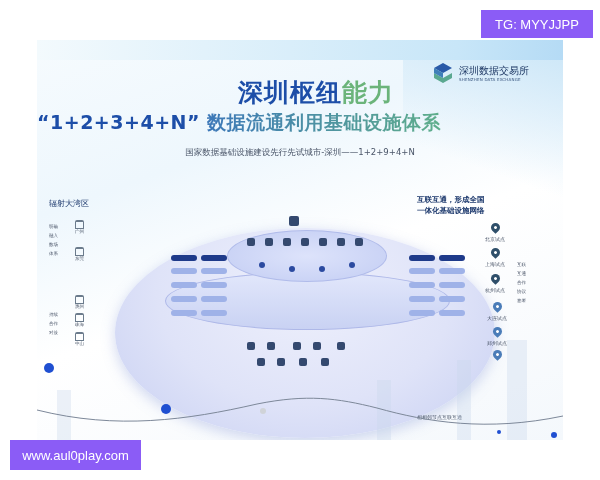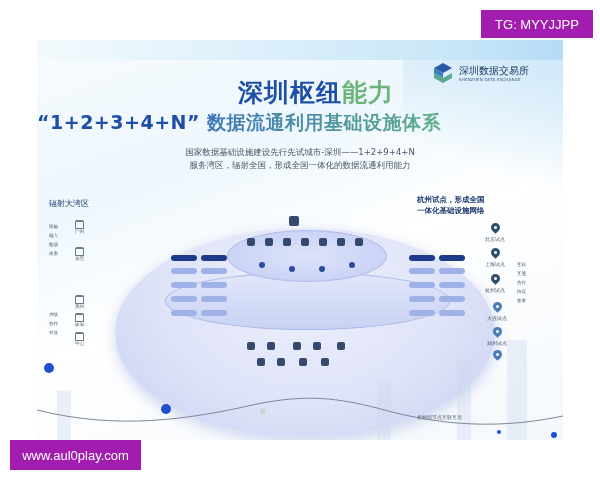--- a/index.html
+++ b/index.html
@@ -25,21 +25,21 @@
 .pin{position:absolute;width:9px;height:9px;border-radius:50% 50% 50% 0;transform:rotate(-45deg);background:#2f4f6a}
 .pin::after{content:"";position:absolute;left:3px;top:3px;width:3px;height:3px;border-radius:50%;background:#fff}
 .ptxt{position:absolute;font-size:5px;color:#4a5568}
 .bowl{position:absolute;left:118px;top:210px;width:300px;height:162px;border-radius:50%;background:radial-gradient(ellipse at 50% 30%,#eef0fc 0%,#dfe3f8 55%,#c7cff2 100%);box-shadow:0 4px 14px rgba(120,140,210,.35)}
 .dome{position:absolute;left:205px;top:222px;width:140px;height:48px;border-radius:50%;background:radial-gradient(ellipse,#dde3fb,#c3cdf3);border:1px solid #b0bbea}
 .ring{position:absolute;left:160px;top:248px;width:235px;height:48px;border-radius:50%;background:linear-gradient(#e2e7fb,#c9d2f3);border:1px solid #aeb8e8}
 .colbox{position:absolute;width:26px;height:6px;border-radius:3px;background:#9fb2e8}
 .colbox.h{background:#1e3a8a}
 .node{position:absolute;width:6px;height:6px;border-radius:50%;background:#2b4aa0}
 .icon{position:absolute;width:8px;height:8px;border-radius:2px;background:#34496f}
-.wm{position:absolute;background:#a21caf;color:#fff;font-family:"Liberation Sans",sans-serif;display:flex;align-items:center;justify-content:center}
+.wm{position:absolute;background:#8b5cf6;color:#fff;font-family:"Liberation Sans",sans-serif;display:flex;align-items:center;justify-content:center}
 .dot{position:absolute;border-radius:50%}
 .wave{position:absolute;left:0;top:350px;width:526px;height:50px}
 .city-bg{position:absolute;bottom:0;width:14px;background:rgba(200,215,235,.35)}
 </style>
 </head>
 <body>
 
 <div class="wm" style="left:481px;top:10px;width:112px;height:28px;font-size:13px">TG: MYYJJPP</div>
 
 <div class="poster">
@@ -58,21 +58,20 @@
    <span class="cn">深圳数据交易所</span>
    <span class="en">SHENZHEN DATA EXCHANGE</span>
   </div>
  </div>
 
  <div class="title1"><span class="a">深圳枢纽</span><span class="b">能力</span></div>
  <div class="title2"><span>“1+2+3+4+N”</span> <span class="g">数据流通利用基础设施体系</span></div>
 
  <div class="desc">
   <div>国家数据基础设施建设先行先试城市-深圳——1+2+9+4+N</div>
-  <div>服务湾区，辐射全国，形成全国一体化的数据流通利用能力</div>
  </div>
 
  <div class="lbl" style="left:12px;top:158px">辐射大湾区</div>
  <div class="tiny" style="left:12px;top:182px">
   <div>明确</div>
       <div>融入</div>
       <div>数场</div>
       <div>体系</div>
  </div>
  <div class="tiny" style="left:12px;top:270px">
@@ -142,21 +141,21 @@
  <div class="icon" style="left:230px;top:302px"></div>
  <div class="icon" style="left:256px;top:302px"></div>
  <div class="icon" style="left:276px;top:302px"></div>
  <div class="icon" style="left:300px;top:302px"></div>
  <div class="icon" style="left:220px;top:318px"></div>
  <div class="icon" style="left:240px;top:318px"></div>
  <div class="icon" style="left:262px;top:318px"></div>
  <div class="icon" style="left:284px;top:318px"></div>
 
  <div class="lbl2" style="left:380px;top:154px">
-      <div>杭州试点，形成全国</div>
+      <div>互联互通，形成全国</div>
       <div>一体化基础设施网络</div>
     </div>
  <div class="pin" style="left:454px;top:183px"></div>
  <div class="ptxt" style="left:448px;top:196px">北京试点</div>
  <div class="pin" style="left:454px;top:208px"></div>
  <div class="ptxt" style="left:448px;top:221px">上海试点</div>
  <div class="pin" style="left:454px;top:234px"></div>
  <div class="ptxt" style="left:448px;top:247px">杭州试点</div>
  <div class="pin" style="left:456px;top:262px;background:#4a7cb8"></div>
  <div class="ptxt" style="left:450px;top:275px">大连试点</div>

